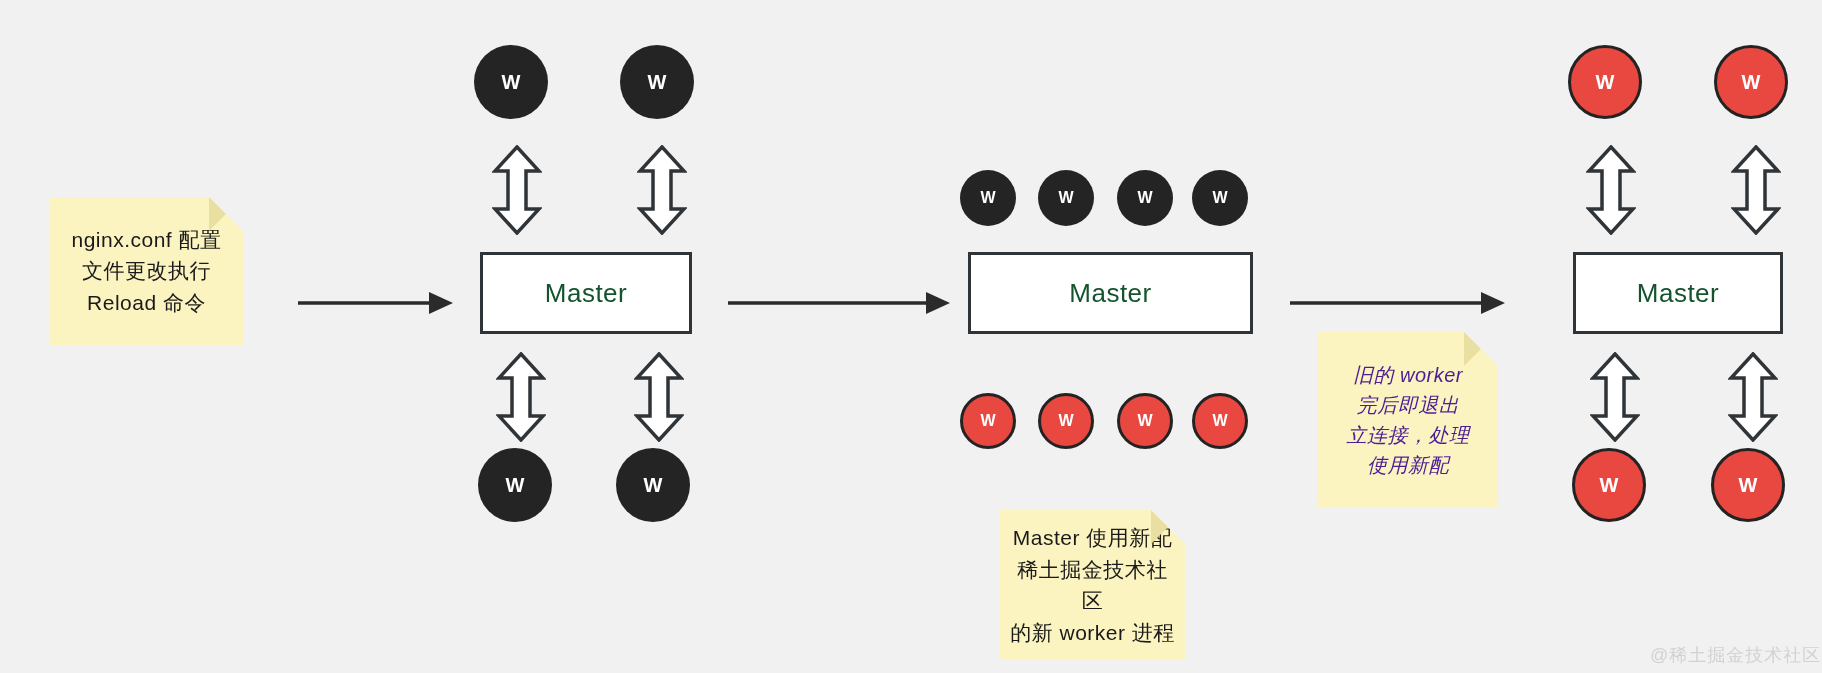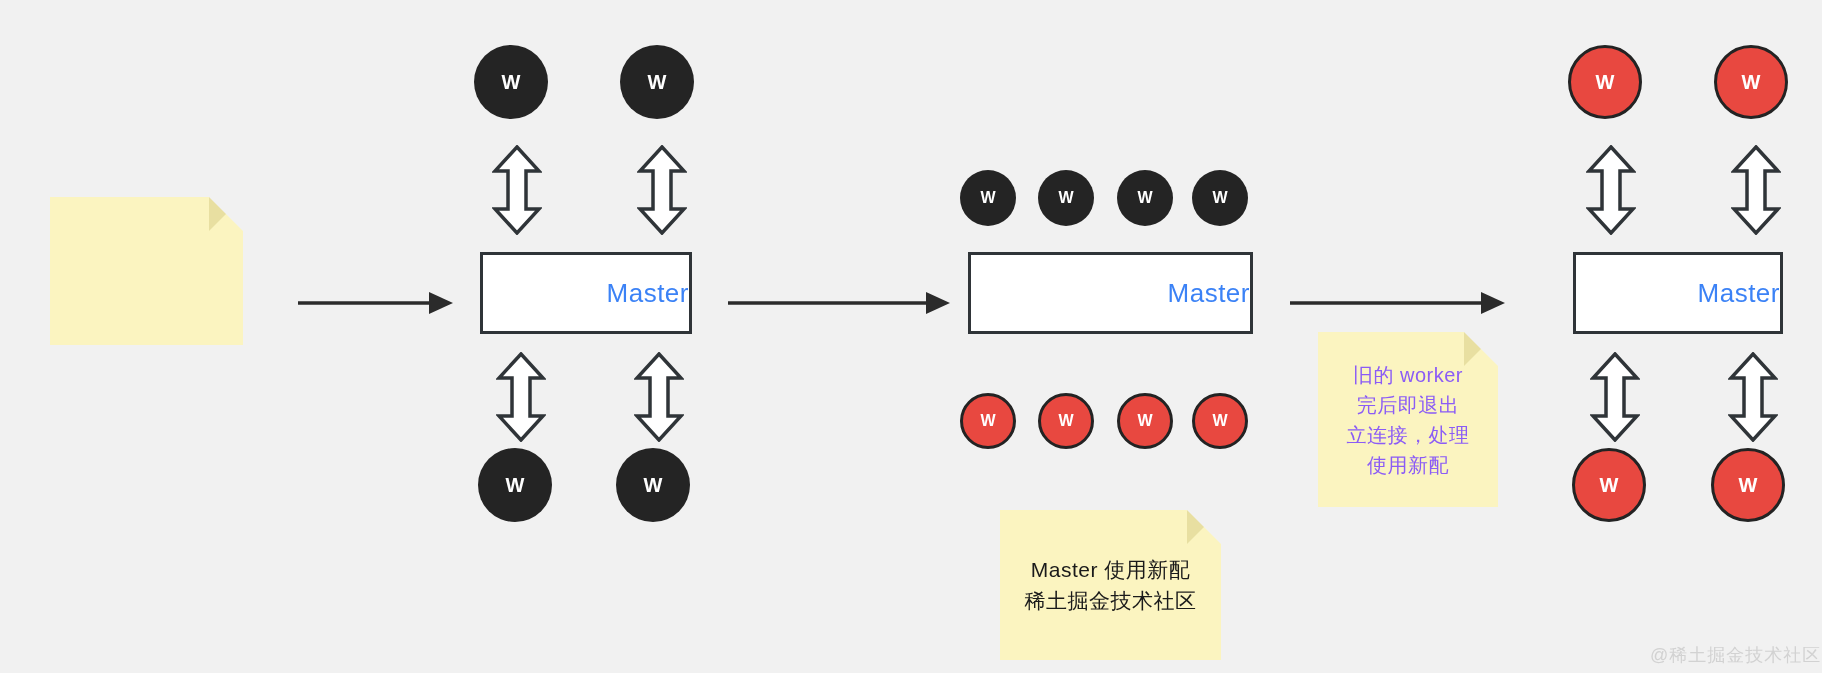--- a/index.html
+++ b/index.html
@@ -48,22 +48,22 @@
     border-bottom: 34px solid transparent;
   }
 
   
   .master {
     position: absolute;
     background: #ffffff;
     border: 3px solid #2f3438;
     display: flex;
     align-items: center;
-    justify-content: flex-end;
-    color: #3b82f6;
+    justify-content: center;
+    color: #14532d;
     letter-spacing: .5px;
   }
 
   
   .worker {
     position: absolute;
     border-radius: 50%;
     display: flex;
     align-items: center;
     justify-content: center;
@@ -88,30 +88,36 @@
     margin-left: 20px;
   }
 </style>
 </head>
 <body>
 
 <div id="canvas">
     <div class="sticky" style="left: 50px; top: 197px; width: 193px; height: 148px; font-size: 21px; background: rgb(251, 244, 192); color: rgb(26, 26, 26);">
       <div class="fold-shade" style="border-left-color: rgb(232, 223, 161);"></div>
       <div class="fold" style="border-top-color: rgb(241, 241, 241);"></div>
-    </div>
-    <div class="sticky" style="left: 1000px; top: 510px; width: 221px; height: 150px; font-size: 21px; background: rgb(251, 244, 192); color: rgb(26, 26, 26);">
+      <div class="sticky-text">
+        <div>nginx.conf 配置</div>
+        <div>文件更改执行</div>
+        <div>Reload 命令</div>
+      </div>
+    </div>
+    <div class="sticky" style="left: 1000px; top: 510px; width: 185px; height: 150px; font-size: 21px; background: rgb(251, 244, 192); color: rgb(26, 26, 26);">
       <div class="fold-shade" style="border-left-color: rgb(232, 223, 161);"></div>
       <div class="fold" style="border-top-color: rgb(241, 241, 241);"></div>
       <div class="sticky-text">
         <div>Master 使用新配</div>
         <div>稀土掘金技术社区</div>
+        <div>的新 worker 进程</div>
       </div>
     </div>
-    <div class="sticky" style="left: 1318px; top: 332px; width: 180px; height: 175px; font-size: 20px; background: rgb(251, 244, 192); color: #8b5cf6;">
+    <div class="sticky" style="left: 1318px; top: 332px; width: 180px; height: 175px; font-size: 20px; background: rgb(251, 244, 192); color: #4c1d95; font-style: italic;">
       <div class="fold-shade" style="border-left-color: rgb(232, 223, 161);"></div>
       <div class="fold" style="border-top-color: rgb(241, 241, 241);"></div>
       <div class="sticky-text">
         <div>旧的 worker</div>
         <div>完后即退出</div>
         <div>立连接，处理</div>
         <div>使用新配</div>
       </div>
     </div>
     <div class="master" style="left: 480px; top: 252px; width: 212px; height: 82px; font-size: 26px; background: rgb(255, 255, 255); border-color: rgb(47, 52, 56);">

